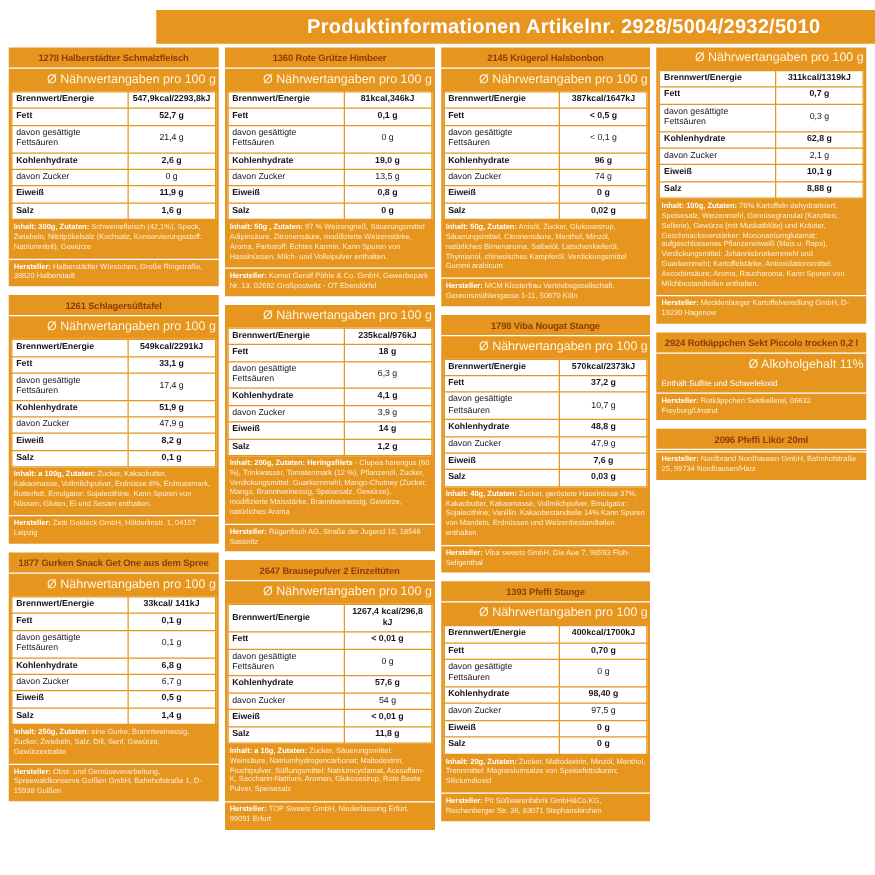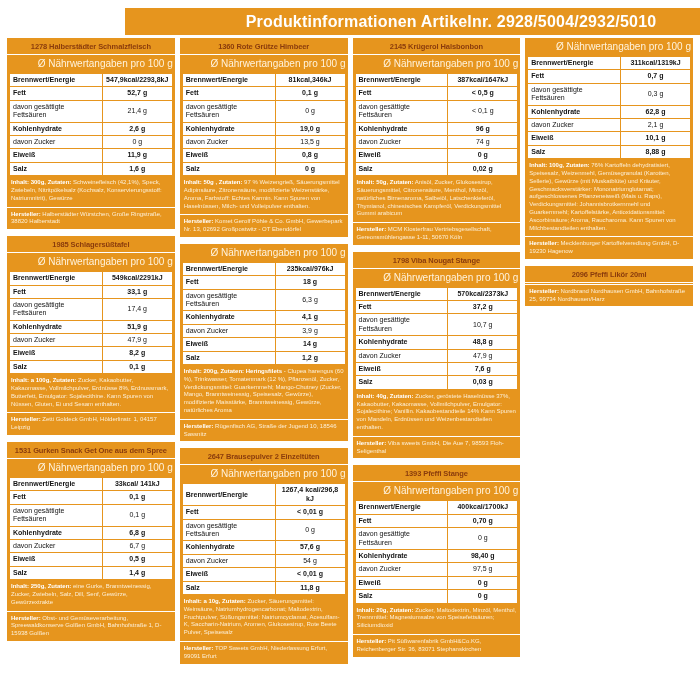--- a/index.html
+++ b/index.html
@@ -76,21 +76,21 @@
               <tr class="strong">
                 <td class="lbl">Salz</td>
                 <td class="val">1,6 g</td>
               </tr>
             </tbody>
           </table>
           <div class="c-text"><b>Inhalt: 300g, Zutaten:</b> <span>Schweinefleisch (42,1%), Speck, Zwiebeln, Nitritpökelsalz (Kochsalz, Konservierungsstoff: Natriumnitrit), Gewürze</span></div>
           <div class="c-text c-hersteller"><b>Hersteller:</b> <span>Halberstädter Würstchen, Große Ringstraße, 38820 Halberstadt</span></div>
         </div>
         <div class="card">
-          <div class="c-title">1985 Schlagersüßtafel</div>
+          <div class="c-title">1261 Schlagersüßtafel</div>
           <div class="c-sub">Ø Nährwertangaben pro 100 g</div>
           <table class="nutri">
             <tbody>
               <tr class="strong">
                 <td class="lbl">Brennwert/Energie</td>
                 <td class="val">549kcal/2291kJ</td>
               </tr>
               <tr class="strong">
                 <td class="lbl">Fett</td>
                 <td class="val">33,1 g</td>
@@ -114,21 +114,21 @@
               <tr class="strong">
                 <td class="lbl">Salz</td>
                 <td class="val">0,1 g</td>
               </tr>
             </tbody>
           </table>
           <div class="c-text"><b>Inhalt: a 100g, Zutaten:</b> <span>Zucker, Kakaobutter, Kakaomasse, Vollmilchpulver, Erdnüsse 8%, Erdnussmark, Butterfett, Emulgator: Sojalecithine. Kann Spuren von Nüssen, Gluten, Ei und Sesam enthalten.</span></div>
           <div class="c-text c-hersteller"><b>Hersteller:</b> <span>Zetti Goldeck GmbH, Hölderlinstr. 1, 04157 Leipzig</span></div>
         </div>
         <div class="card">
-          <div class="c-title">1531 Gurken Snack Get One aus dem Spree</div>
+          <div class="c-title">1877 Gurken Snack Get One aus dem Spree</div>
           <div class="c-sub">Ø Nährwertangaben pro 100 g</div>
           <table class="nutri">
             <tbody>
               <tr class="strong">
                 <td class="lbl">Brennwert/Energie</td>
                 <td class="val">33kcal/ 141kJ</td>
               </tr>
               <tr class="strong">
                 <td class="lbl">Fett</td>
                 <td class="val">0,1 g</td>
@@ -420,20 +420,26 @@
                 <td class="val">10,1 g</td>
               </tr>
               <tr class="strong">
                 <td class="lbl">Salz</td>
                 <td class="val">8,88 g</td>
               </tr>
             </tbody>
           </table>
           <div class="c-text"><b>Inhalt: 100g, Zutaten:</b> <span>76% Kartoffeln dehydratisiert, Speisesalz, Weizenmehl, Gemüsegranulat (Karotten, Sellerie), Gewürze (mit Muskatblüte) und Kräuter, Geschmacksverstärker: Mononatriumglutamat; aufgeschlossenes Pflanzeneiweiß (Mais u. Raps), Verdickungsmittel: Johannisbrotkernmehl und Guarkernmehl; Kartoffelstärke, Antioxidationsmittel: Ascorbinsäure; Aroma, Raucharoma. Kann Spuren von Milchbestandteilen enthalten.</span></div>
           <div class="c-text c-hersteller"><b>Hersteller:</b> <span>Mecklenburger Kartoffelveredlung GmbH, D-19230 Hagenow</span></div>
+        </div>
+        <div class="card">
+          <div class="c-title">2924 Rotkäppchen Sekt Piccolo trocken 0,2 l</div>
+          <div class="c-sub">Ø Alkoholgehalt 11%</div>
+          <div class="c-note">Enthält Sulfite und Schwefeloxid</div>
+          <div class="c-text c-hersteller"><b>Hersteller:</b> <span>Rotkäppchen Sektkellerei, 06632 Freyburg/Unstrut</span></div>
         </div>
         <div class="card">
           <div class="c-title">2096 Pfeffi Likör 20ml</div>
           <div class="c-text c-hersteller"><b>Hersteller:</b> <span>Nordbrand Nordhausen GmbH, Bahnhofstraße 25, 99734 Nordhausen/Harz</span></div>
         </div>
       </div>
   </div>
 </div>
 
 </body></html>

